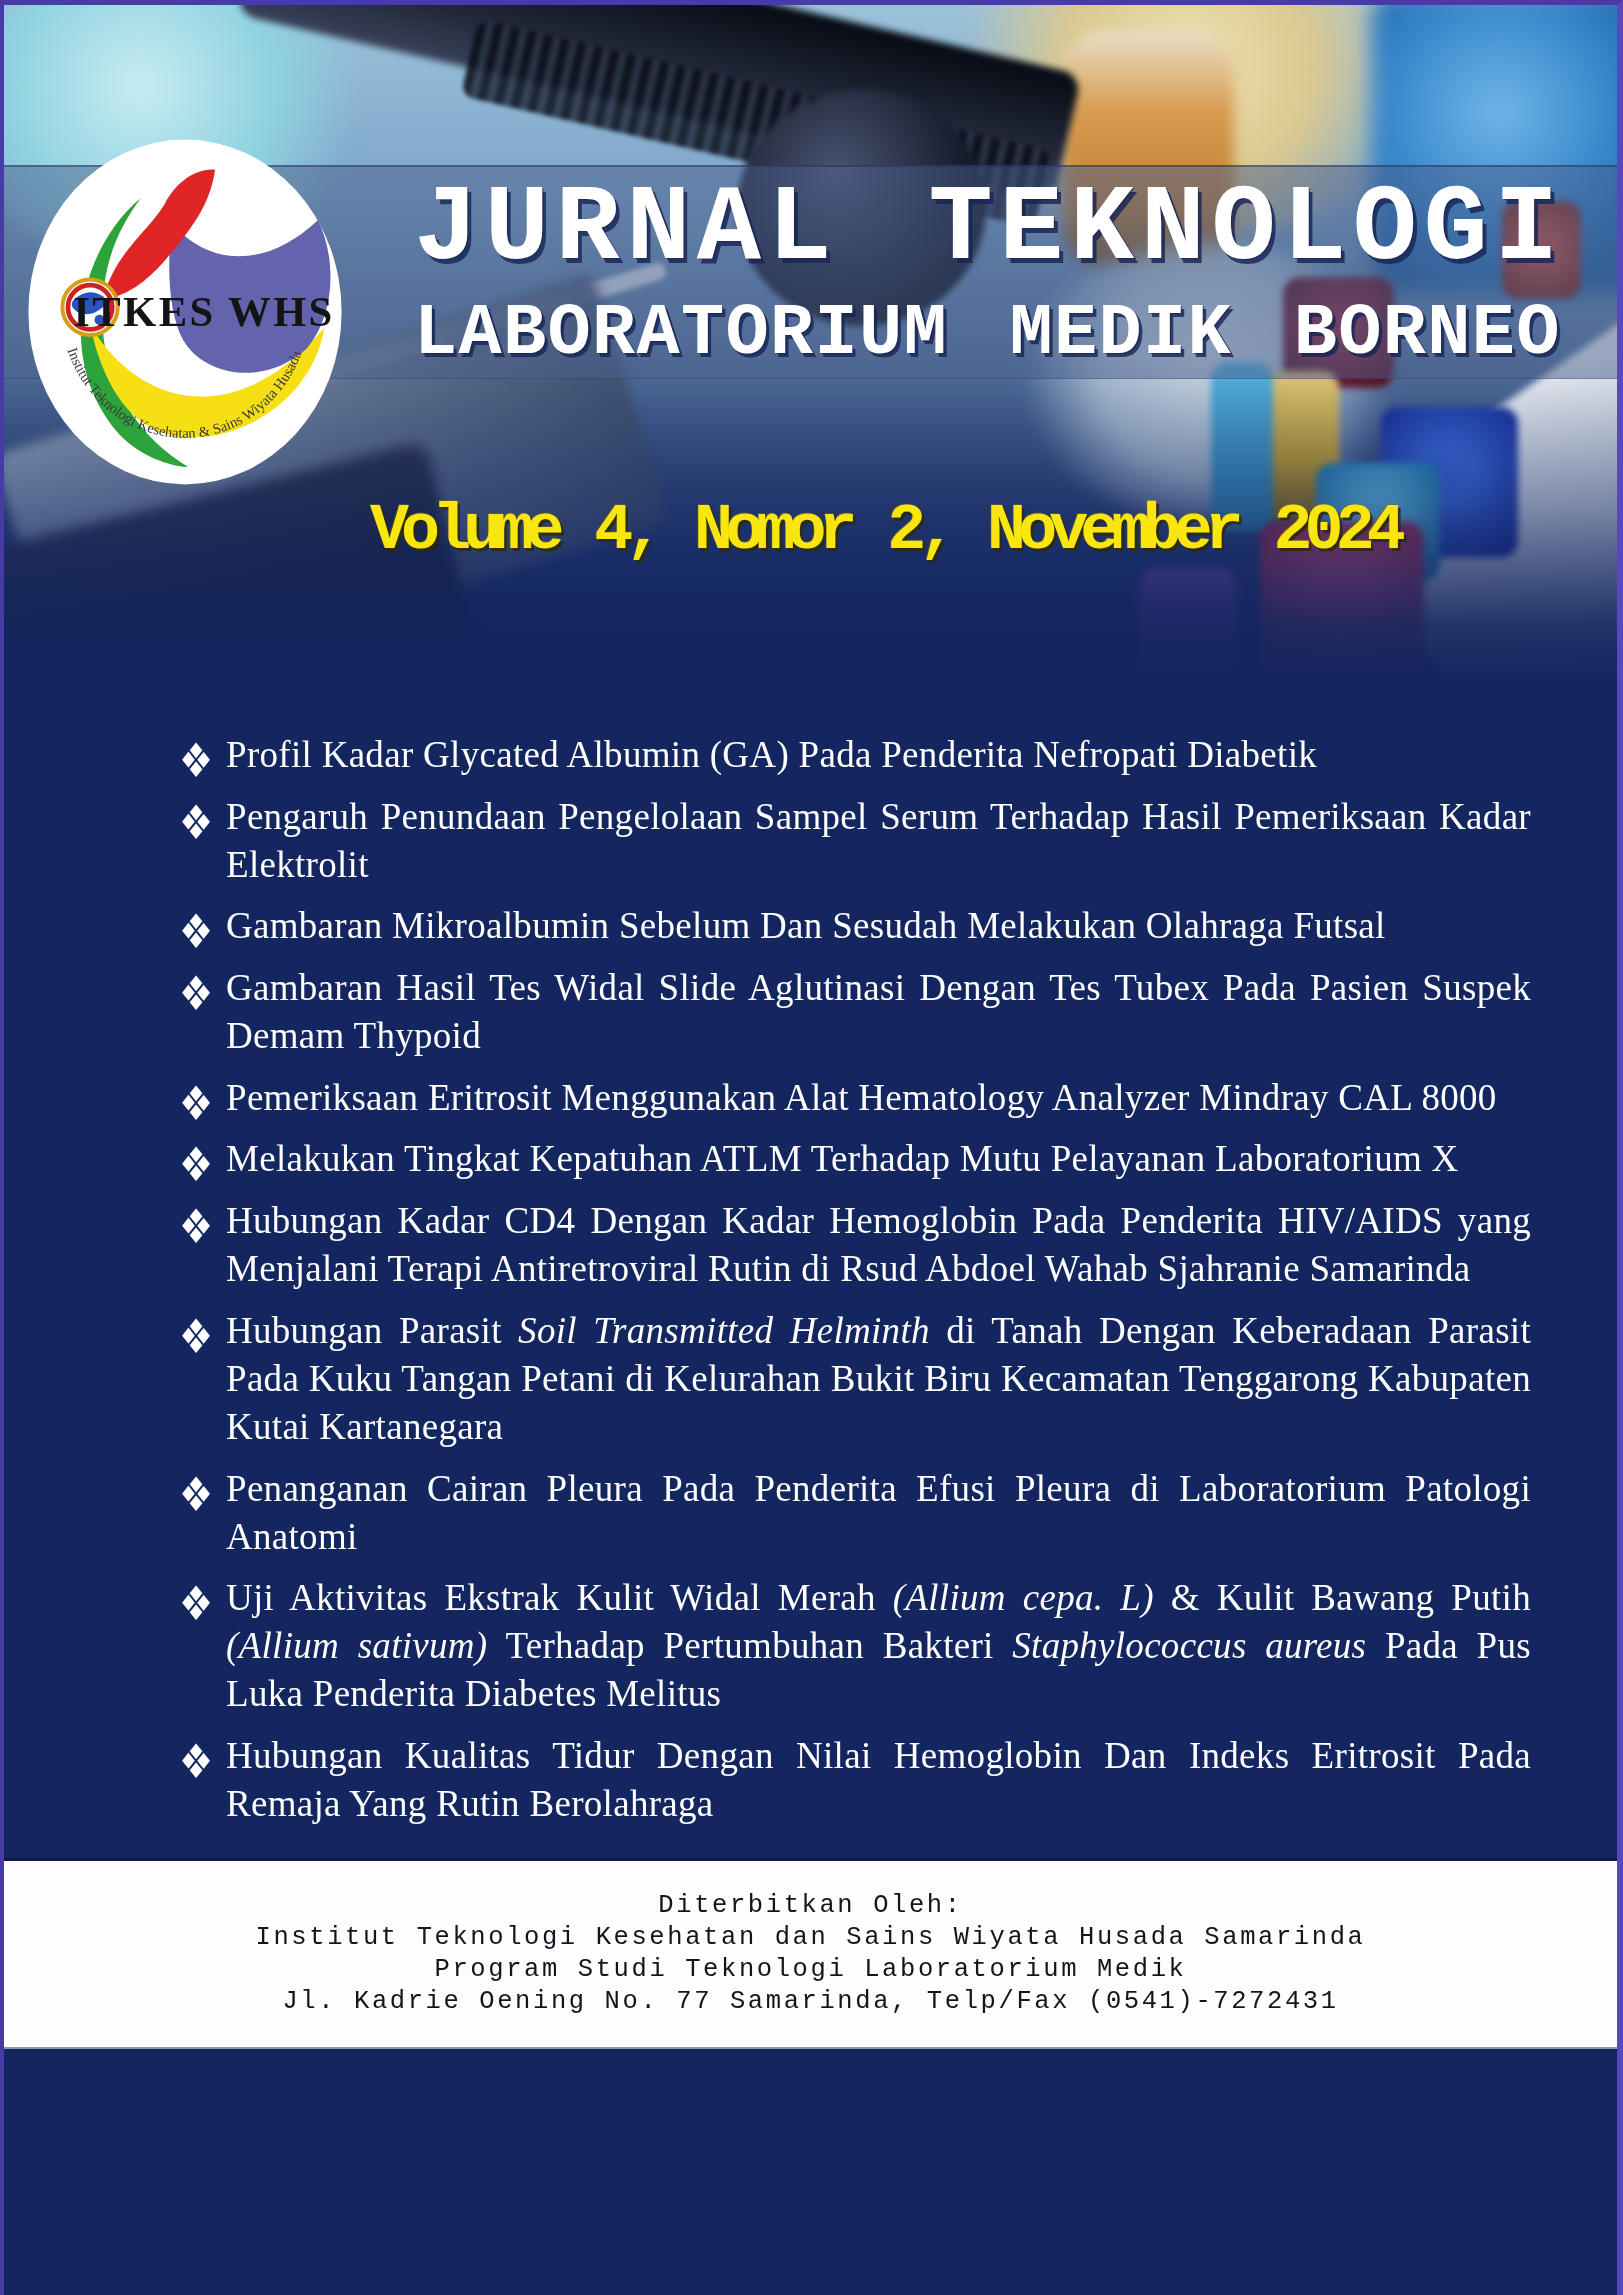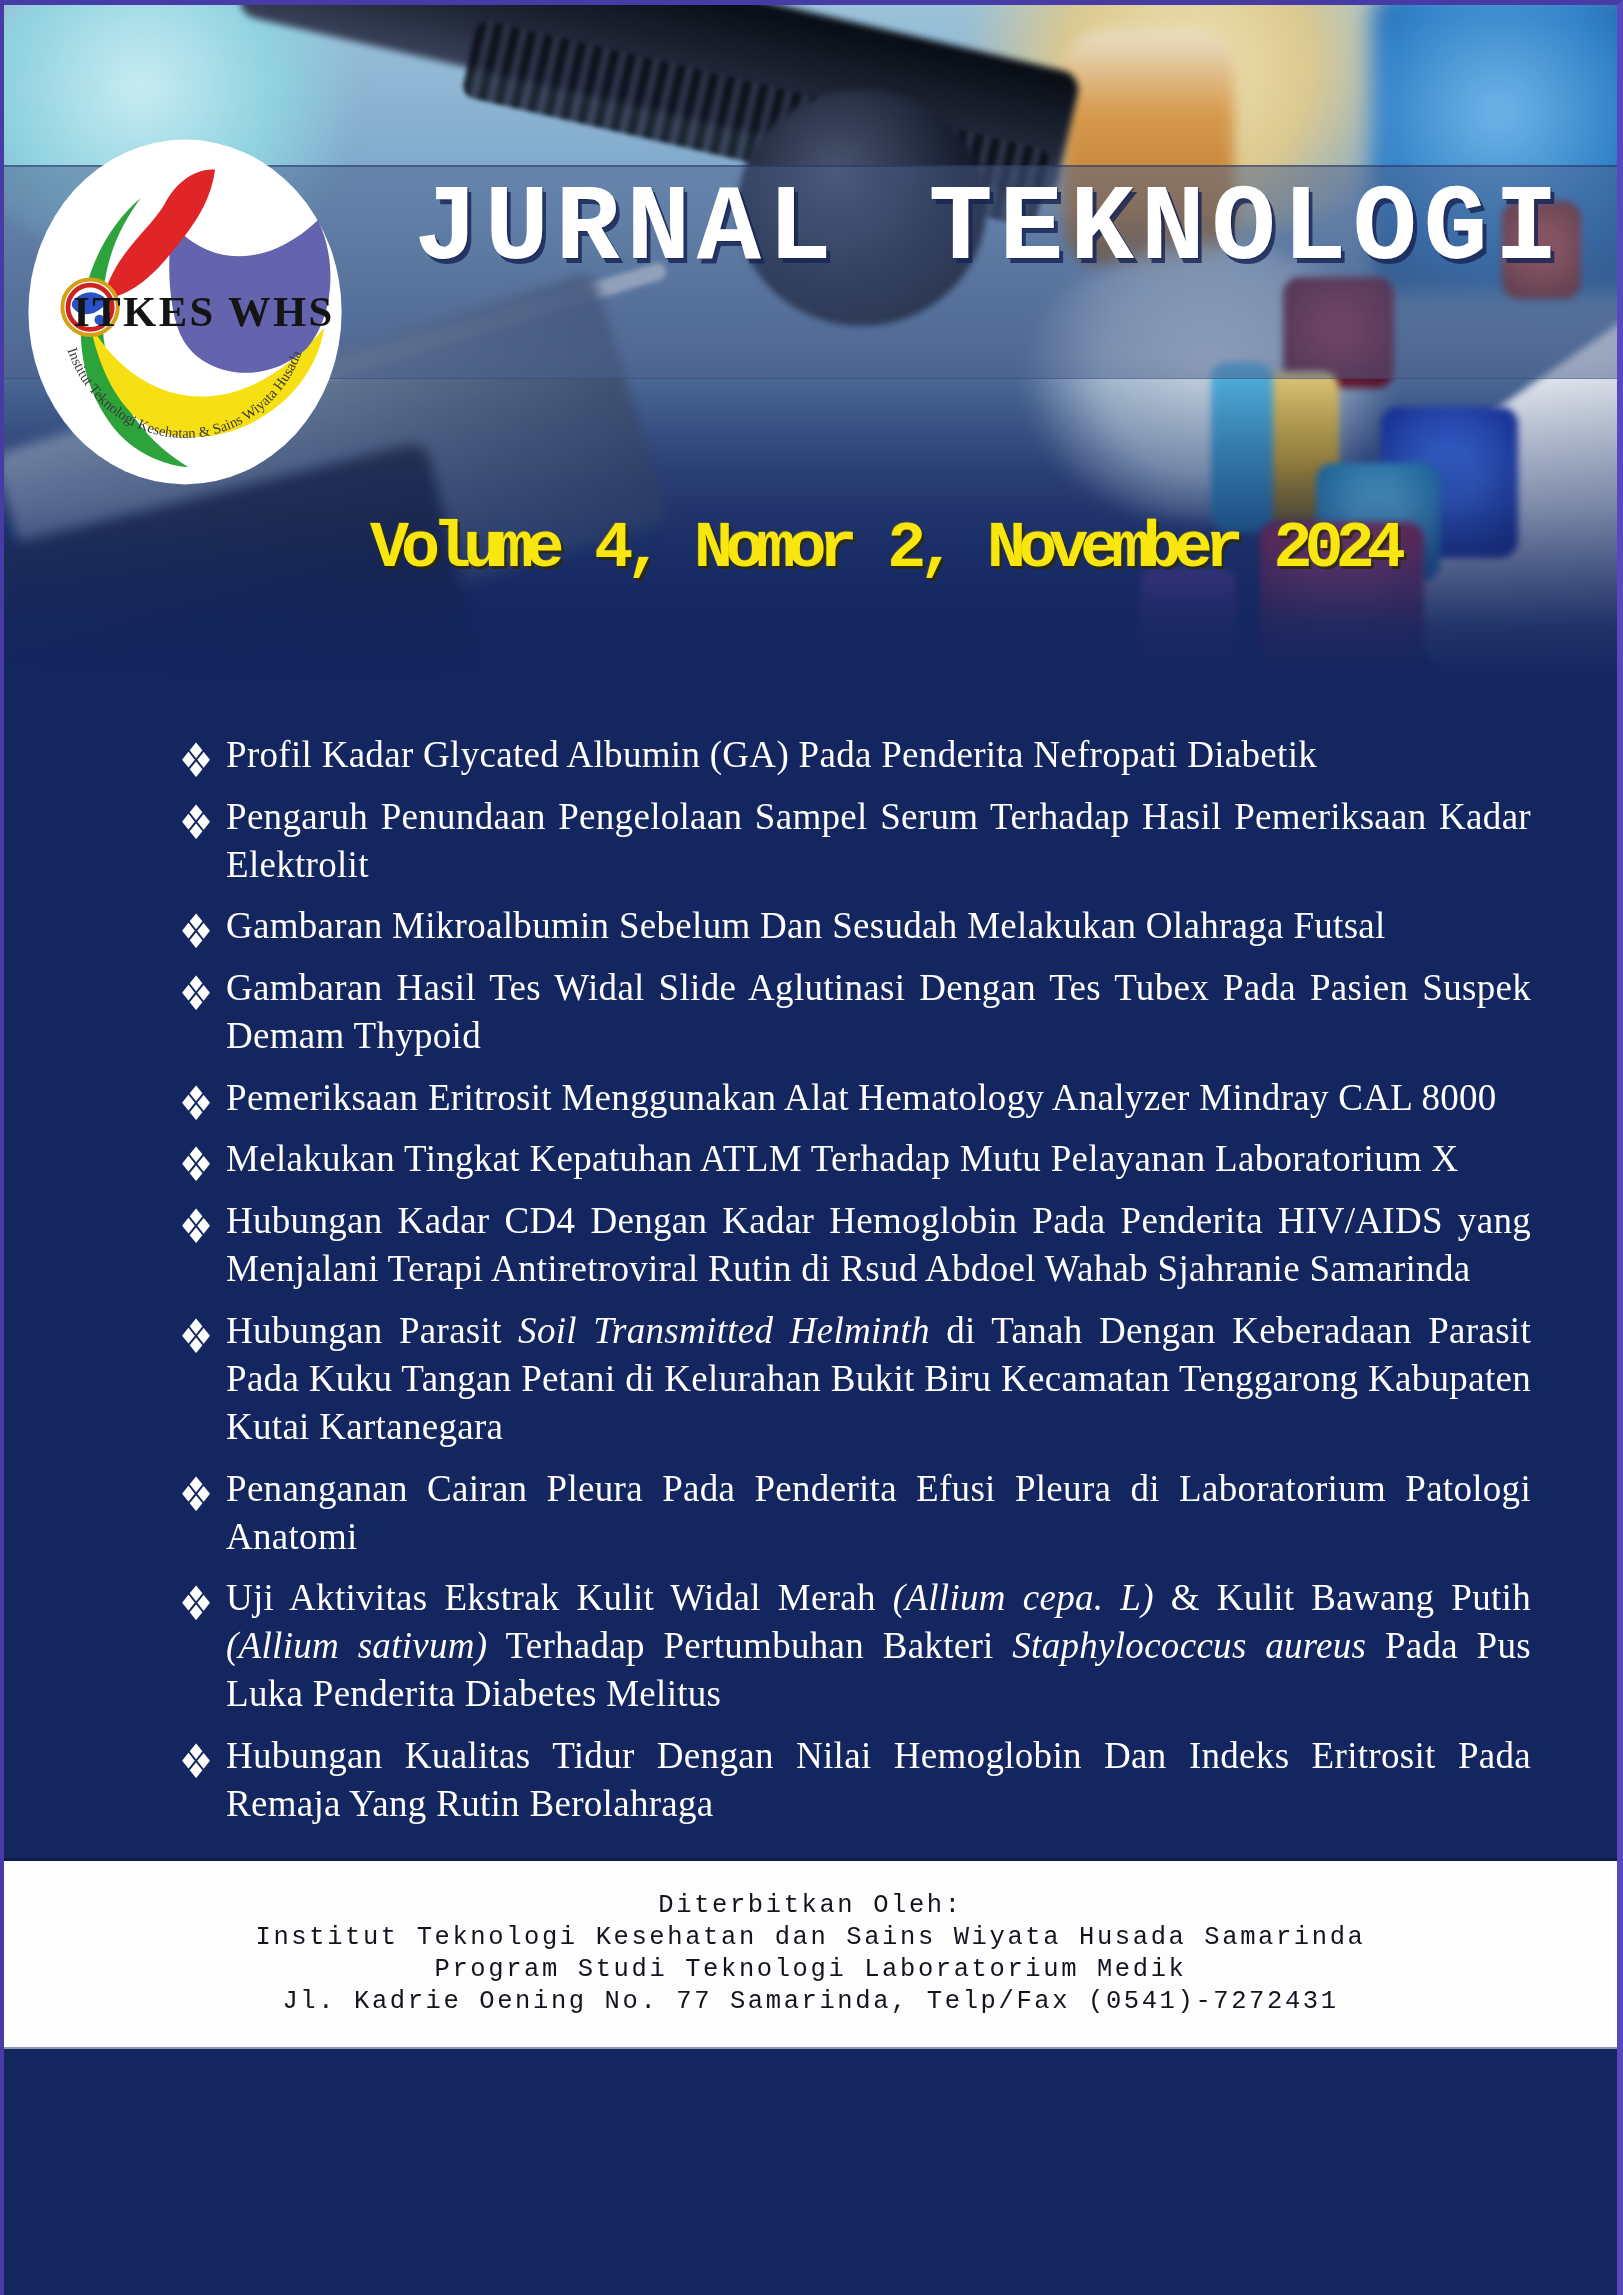--- a/index.html
+++ b/index.html
@@ -67,21 +67,21 @@
     font-family:"Liberation Mono","DejaVu Sans Mono",monospace;font-weight:bold;color:#ffffff;margin-left:6px;}
   .title-line1{font-size:107px;line-height:113px;letter-spacing:6.5px;word-spacing:19.6px;white-space:nowrap;
     text-shadow:3.9px 4.6px 0 rgba(24,36,84,.8),1.3px 1.3px 0 rgba(24,36,84,.6);}
   .title-line2{font-size:72px;line-height:79px;letter-spacing:1.3px;word-spacing:17px;margin-top:9.2px;white-space:nowrap;
     text-shadow:3.3px 3.9px 0 rgba(24,36,84,.8),1.3px 1.3px 0 rgba(24,36,84,.6);}
 
   
   .volume-line{position:absolute;left:366px;top:492px;
     font-family:"Liberation Mono","DejaVu Sans Mono",monospace;font-weight:bold;
     font-size:65px;line-height:68px;letter-spacing:-7.9px;word-spacing:6.5px;white-space:nowrap;
-    color:#f8e60e;text-shadow:2.6px 2.6px 0 rgba(45,42,8,.85),-0.7px -0.7px 0 rgba(120,110,20,.5);margin-top:18px;}
+    color:#f8e60e;text-shadow:2.6px 2.6px 0 rgba(45,42,8,.85),-0.7px -0.7px 0 rgba(120,110,20,.5);}
 
   
   .logo{position:absolute;left:22px;top:133px;width:318px;height:348px;}
 
   
   .content{box-sizing:border-box;height:1181px;padding:51px 86px 0 175px;
     border-bottom:3.3px solid #0c1a45;}
   .article-list{list-style:none;margin:0;padding:0;}
   .article-item{display:flex;align-items:flex-start;margin-bottom:13.7px;color:#ffffff;}
   .bullet{flex:0 0 47px;font-family:"DejaVu Sans",sans-serif;font-size:38px;line-height:48px;
@@ -121,20 +121,21 @@
     <div class="cap cap-darkblue"></div>
     <div class="cap cap-skyblue"></div>
     <div class="cap cap-crimson"></div>
     <div class="cap cap-purple"></div>
     <div class="cap cap-red2"></div>
     <div class="hero-fade"></div>
 
     <div class="title-band"></div>
     <div class="title-block">
       <div class="title-line1">JURNAL TEKNOLOGI</div>
+      <div class="title-line2">LABORATORIUM MEDIK BORNEO</div>
     </div>
 
     <div class="volume-line">Volume 4, Nomor 2, November 2024</div>
 
     <svg class="logo" viewBox="0 0 200 220" xmlns="http://www.w3.org/2000/svg">
       <ellipse cx="100" cy="110" rx="99" ry="109" fill="#ffffff"></ellipse>
       <path d="M72,38 C32,72 20,138 54,182 C66,198 86,207 102,208 C72,190 50,158 48,120 C46,84 56,60 72,38 Z" fill="#2da33c"></path>
       <path d="M40,118 C72,172 134,184 188,120 C182,160 142,192 98,189 C66,186 48,156 40,118 Z" fill="#f6df12"></path>
       <path d="M92,54 C114,80 150,84 184,52 C196,76 195,112 177,133 C149,158 112,150 99,128 C90,112 88,82 92,54 Z" fill="#6463ae"></path>
       <path d="M48,102 C56,72 76,60 87,42 C93,30 105,19 119,20 C116,42 104,57 91,73 C79,88 65,100 48,102 Z" fill="#df2526"></path>

